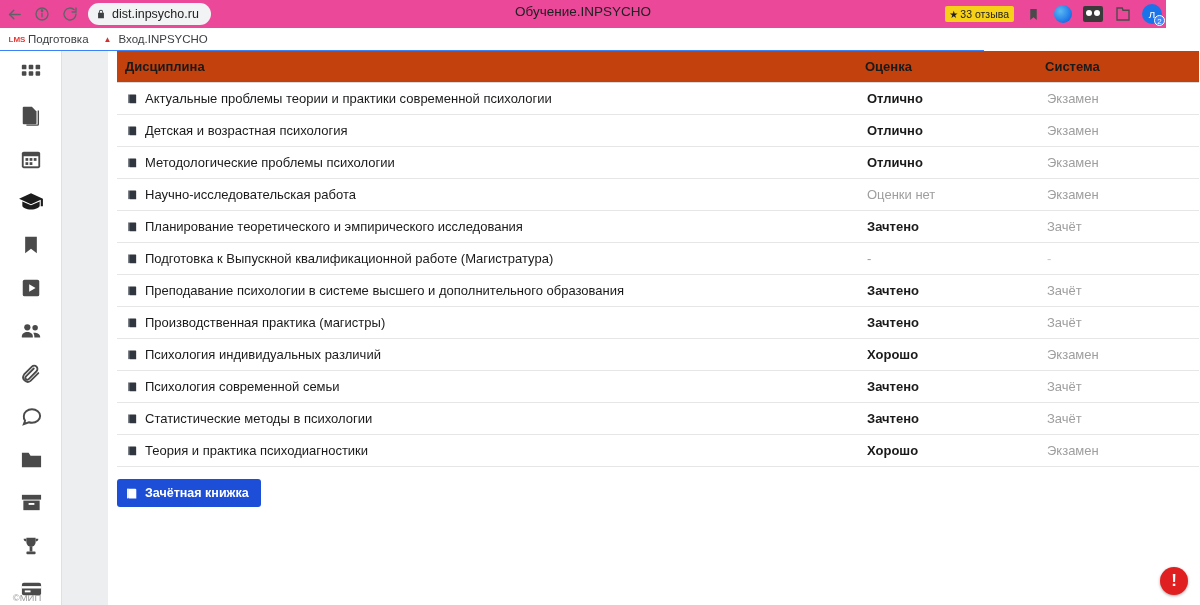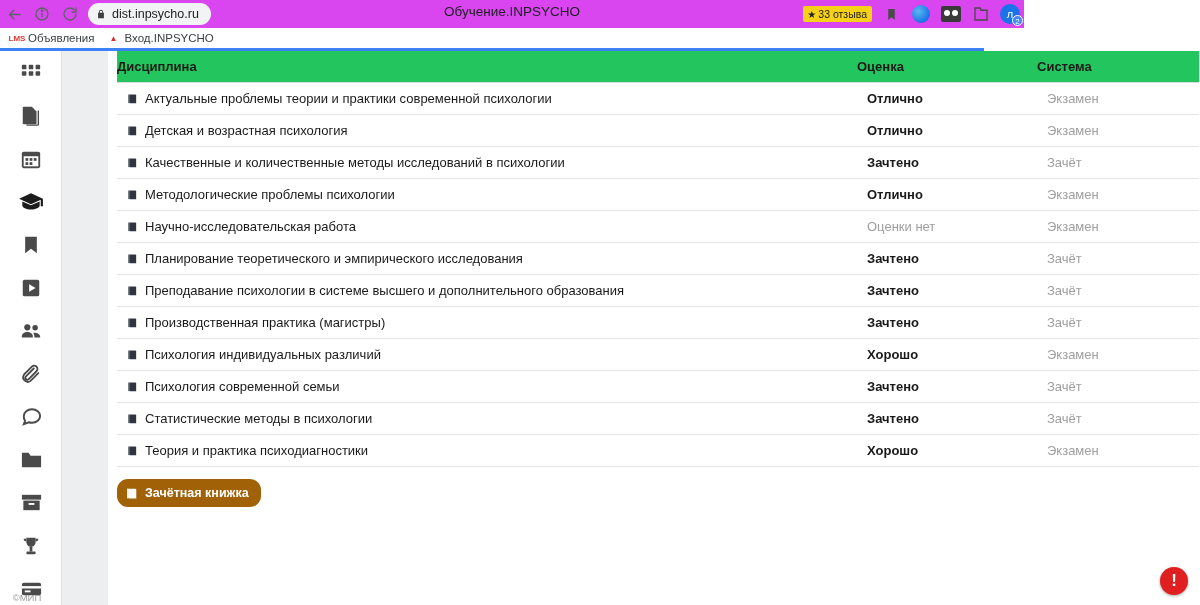--- a/index.html
+++ b/index.html
@@ -7,22 +7,22 @@
     margin: 0; padding: 0;
     width: 1200px; height: 605px;
     overflow: hidden;
     font-family: "Liberation Sans", sans-serif;
     background: #ffffff;
   }
 
   
   .browser-bar {
     position: absolute; top: 0; left: 0;
-    width: 1024px; height: 28px;
-    background: #d946ef;
+    width: 1166px; height: 28px;
+    background: #ec4899;
     display: flex; align-items: center;
   }
   .nav-btn {
     width: 28px; height: 28px;
     display: flex; align-items: center; justify-content: center;
     color: #5f6368;
   }
   .nav-btn svg { display: block; }
 
   .omnibox {
@@ -95,21 +95,21 @@
     border: 1.5px solid #fff;
   }
 
   
   .bookmarks-bar {
     position: absolute; top: 28px; left: 0;
     width: 984px; height: 23px;
     background: #ffffff;
     display: flex; align-items: center;
     padding-left: 4px;
-    border-bottom: 3px solid #3b82f6;
+    border-bottom: 1px solid #3b82f6;
   }
   .bookmark {
     display: flex; align-items: center;
     font-size: 11.5px; color: #3c4043;
     padding: 2px 6px;
     white-space: nowrap;
   }
   .bm-favicon {
     width: 14px; height: 14px;
     margin-right: 4px;
@@ -156,26 +156,26 @@
     overflow: hidden;
   }
 
   table.grades {
     width: 1082px;
     border-collapse: collapse;
     margin-left: 9px;
     table-layout: fixed;
   }
   table.grades th {
-    background: #22c55e;
+    background: #c2410c;
     font-size: 13px;
     font-weight: bold;
     color: #1a1a1a;
     text-align: left;
-    padding: 8px 0;
+    padding: 8px 8px;
     border-bottom: 1px solid #dadada;
   }
   table.grades td {
     font-size: 13px;
     color: #1a1a1a;
     padding: 8px 10px;
     border-bottom: 1px solid #e6e6e6;
     vertical-align: middle;
     white-space: nowrap;
     overflow: hidden;
@@ -193,26 +193,26 @@
     display: flex; align-items: center;
   }
   .mark { font-weight: bold; }
   .mark.empty { font-weight: normal; color: #9e9e9e; }
   .sys { color: #9e9e9e; text-align: center; }
   .dash { color: #c9c9c9; }
 
   .record-btn {
     display: inline-flex; align-items: flex-end;
     margin: 12px 0 0 9px;
-    background: #a16207;
+    background: #1d4ed8;
     color: #ffffff;
     font-size: 12.5px;
     font-weight: bold;
     border: none;
-    border-radius: 11px;
+    border-radius: 3px;
     padding: 7px 12px 7px 9px;
     cursor: pointer;
   }
   .record-btn .bk { margin-right: 6px; display: flex; align-items: center; }
 
   
   .error-bubble {
     position: absolute;
     right: 12px; bottom: 10px;
     width: 28px; height: 28px;
@@ -283,21 +283,21 @@
     <div class="profile-avatar">
       <span>л</span>
       <span class="badge">2</span>
     </div>
   </div>
 </div>
 
 <div class="bookmarks-bar">
   <div class="bookmark">
     <span class="bm-favicon bm-lms">LMS</span>
-    <span>Объявления</span>
+    <span>Подготовка</span>
   </div>
   <div class="bookmark">
     <span class="bm-favicon" style="color:#d32f2f;">▲</span>
     <span>Вход.INPSYCHO</span>
   </div>
 </div>
 
 <div class="sidebar">
   <div class="side-item">
     <svg width="22" height="22" viewBox="0 0 24 24" fill="#4a4a4a">
@@ -436,70 +436,70 @@
         </tr>
         <tr>
           <td class="col-disc">
             <div class="disc-cell">
               <span class="book-icon">
                 <svg width="11" height="12" viewBox="0 0 24 24" fill="#2f3640">
                   <path d="M6 2h13a1 1 0 0 1 1 1v18H7a2 2 0 0 1-2-2V3a1 1 0 0 1 1-1z"></path>
                   <rect x="3" y="2" width="2.2" height="19" fill="#2f3640"></rect>
                 </svg>
               </span>
-              <span>Качественные и количественные методы исследований в психологии</span>
+              <span>Методологические проблемы психологии</span>
+            </div>
+          </td>
+          <td class="col-mark"><span class="mark">Отлично</span></td>
+          <td class="col-sys"><span class="sys">Экзамен</span></td>
+        </tr>
+        <tr>
+          <td class="col-disc">
+            <div class="disc-cell">
+              <span class="book-icon">
+                <svg width="11" height="12" viewBox="0 0 24 24" fill="#2f3640">
+                  <path d="M6 2h13a1 1 0 0 1 1 1v18H7a2 2 0 0 1-2-2V3a1 1 0 0 1 1-1z"></path>
+                  <rect x="3" y="2" width="2.2" height="19" fill="#2f3640"></rect>
+                </svg>
+              </span>
+              <span>Научно-исследовательская работа</span>
+            </div>
+          </td>
+          <td class="col-mark"><span class="mark empty">Оценки нет</span></td>
+          <td class="col-sys"><span class="sys">Экзамен</span></td>
+        </tr>
+        <tr>
+          <td class="col-disc">
+            <div class="disc-cell">
+              <span class="book-icon">
+                <svg width="11" height="12" viewBox="0 0 24 24" fill="#2f3640">
+                  <path d="M6 2h13a1 1 0 0 1 1 1v18H7a2 2 0 0 1-2-2V3a1 1 0 0 1 1-1z"></path>
+                  <rect x="3" y="2" width="2.2" height="19" fill="#2f3640"></rect>
+                </svg>
+              </span>
+              <span>Планирование теоретического и эмпирического исследования</span>
             </div>
           </td>
           <td class="col-mark"><span class="mark">Зачтено</span></td>
           <td class="col-sys"><span class="sys">Зачёт</span></td>
         </tr>
         <tr>
           <td class="col-disc">
             <div class="disc-cell">
               <span class="book-icon">
                 <svg width="11" height="12" viewBox="0 0 24 24" fill="#2f3640">
                   <path d="M6 2h13a1 1 0 0 1 1 1v18H7a2 2 0 0 1-2-2V3a1 1 0 0 1 1-1z"></path>
                   <rect x="3" y="2" width="2.2" height="19" fill="#2f3640"></rect>
                 </svg>
               </span>
-              <span>Методологические проблемы психологии</span>
-            </div>
-          </td>
-          <td class="col-mark"><span class="mark">Отлично</span></td>
-          <td class="col-sys"><span class="sys">Экзамен</span></td>
-        </tr>
-        <tr>
-          <td class="col-disc">
-            <div class="disc-cell">
-              <span class="book-icon">
-                <svg width="11" height="12" viewBox="0 0 24 24" fill="#2f3640">
-                  <path d="M6 2h13a1 1 0 0 1 1 1v18H7a2 2 0 0 1-2-2V3a1 1 0 0 1 1-1z"></path>
-                  <rect x="3" y="2" width="2.2" height="19" fill="#2f3640"></rect>
-                </svg>
-              </span>
-              <span>Научно-исследовательская работа</span>
-            </div>
-          </td>
-          <td class="col-mark"><span class="mark empty">Оценки нет</span></td>
-          <td class="col-sys"><span class="sys">Экзамен</span></td>
-        </tr>
-        <tr>
-          <td class="col-disc">
-            <div class="disc-cell">
-              <span class="book-icon">
-                <svg width="11" height="12" viewBox="0 0 24 24" fill="#2f3640">
-                  <path d="M6 2h13a1 1 0 0 1 1 1v18H7a2 2 0 0 1-2-2V3a1 1 0 0 1 1-1z"></path>
-                  <rect x="3" y="2" width="2.2" height="19" fill="#2f3640"></rect>
-                </svg>
-              </span>
-              <span>Планирование теоретического и эмпирического исследования</span>
-            </div>
-          </td>
-          <td class="col-mark"><span class="mark">Зачтено</span></td>
-          <td class="col-sys"><span class="sys">Зачёт</span></td>
+              <span>Подготовка к Выпускной квалификационной работе (Магистратура)</span>
+            </div>
+          </td>
+          <td class="col-mark"><span class="mark empty dash">-</span></td>
+          <td class="col-sys"><span class="sys dash">-</span></td>
         </tr>
         <tr>
           <td class="col-disc">
             <div class="disc-cell">
               <span class="book-icon">
                 <svg width="11" height="12" viewBox="0 0 24 24" fill="#2f3640">
                   <path d="M6 2h13a1 1 0 0 1 1 1v18H7a2 2 0 0 1-2-2V3a1 1 0 0 1 1-1z"></path>
                   <rect x="3" y="2" width="2.2" height="19" fill="#2f3640"></rect>
                 </svg>
               </span>

